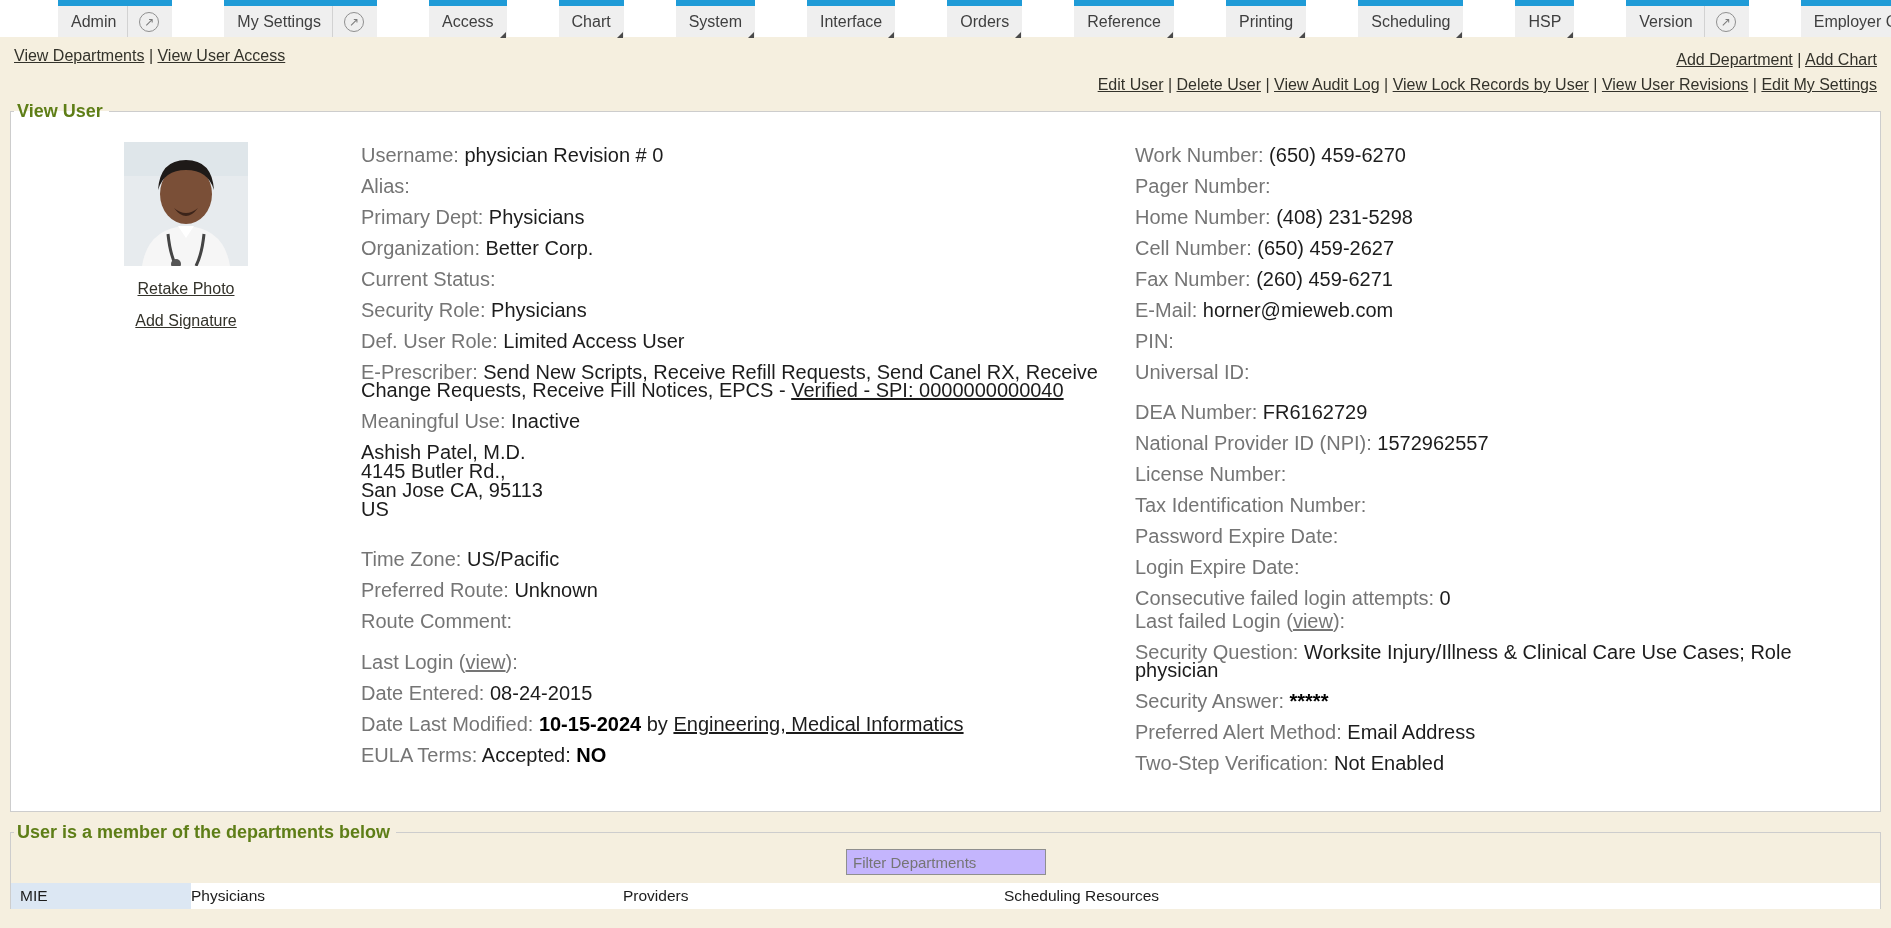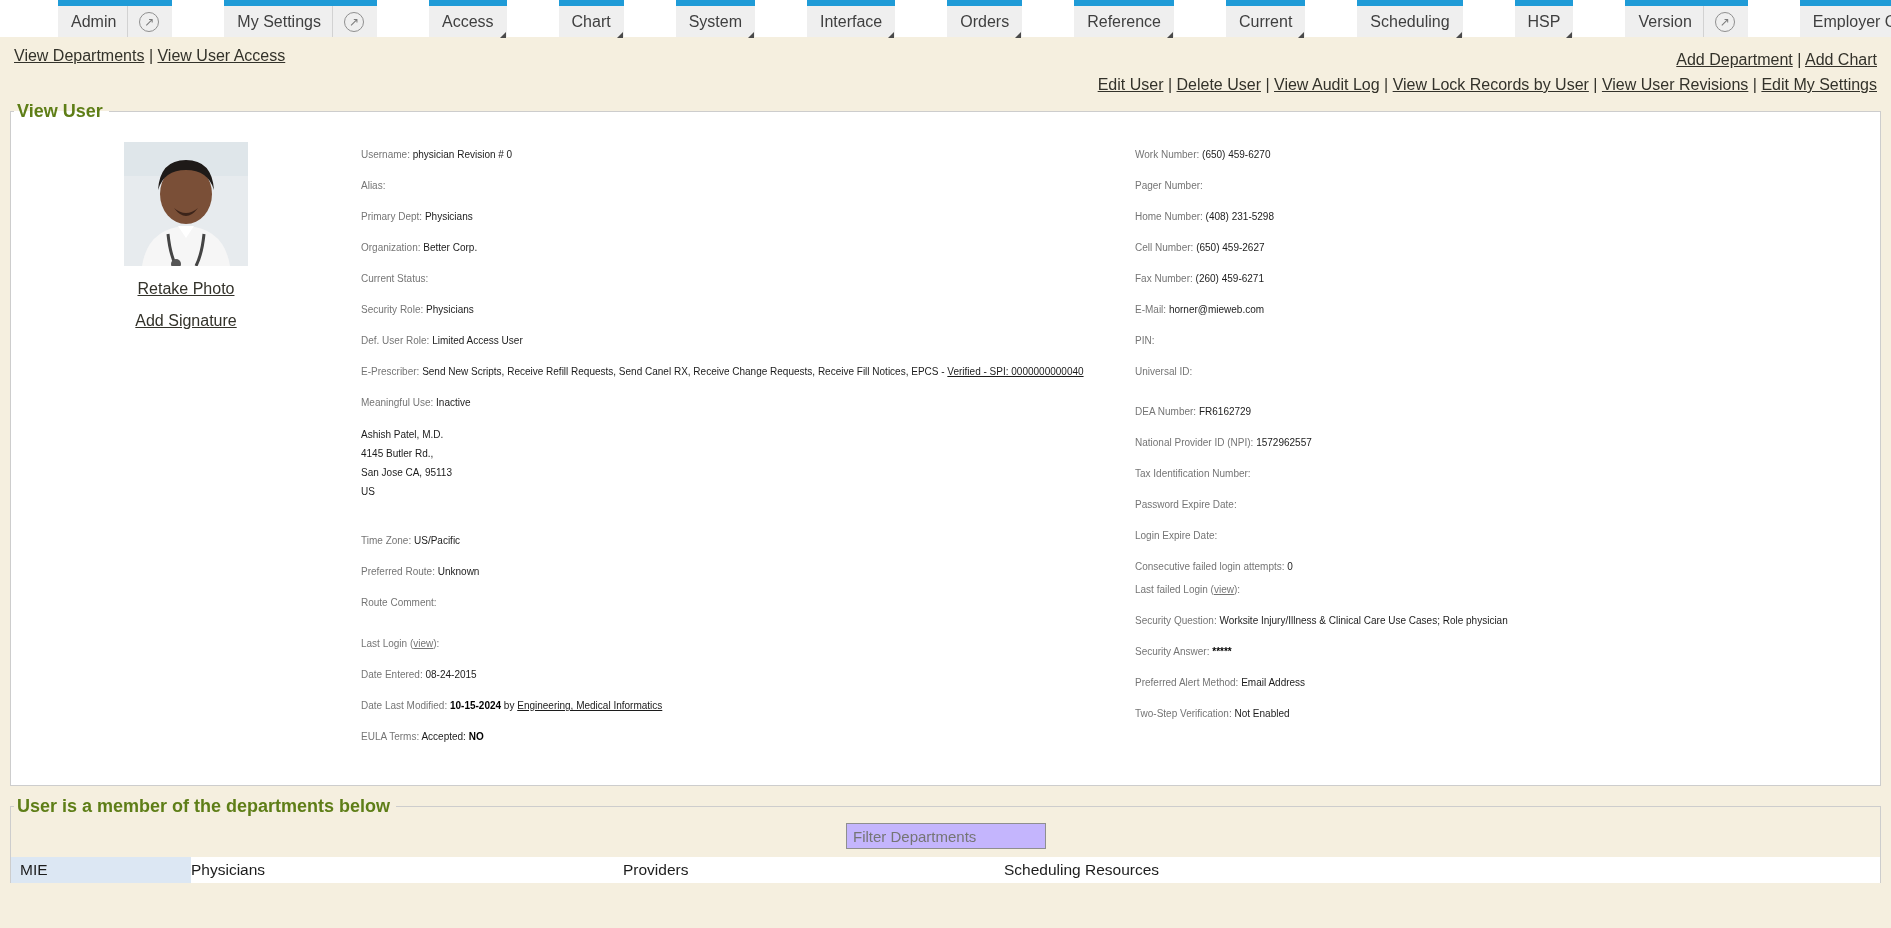--- a/index.html
+++ b/index.html
@@ -55,21 +55,21 @@
   fieldset.panel legend, fieldset.depts legend {
     color:#5e7e17; font-weight:bold; font-size:18px; padding:0 6px 0 3px; margin-left:3px;
   }
   .vu-content { display:flex; }
   .photo-col { flex:0 0 350px; display:flex; flex-direction:column; align-items:center; padding-top:6px; }
   .photo-frame { width:124px; height:124px; background:#e9eef1; overflow:hidden; }
   .photo-link { margin-top:14px; font-size:16px; }
   .col-left  { flex:0 0 774px; padding-top:10px; padding-right:34px; }
   .col-right { flex:1 1 auto; padding-top:10px; padding-right:24px; }
 
-  .row { font-size:10px; line-height:18px; margin-bottom:13px; }
+  .row { font-size:20px; line-height:18px; margin-bottom:13px; }
   .lab { color:#757575; }
   .val { color:#1c1c1c; }
   .bold { color:#000; font-weight:bold; }
   a.vlink { color:#1c1c1c; text-decoration:underline; cursor:pointer; }
   a.lablink { color:#757575; text-decoration:underline; cursor:pointer; }
   .addr-line { display:block; color:#1c1c1c; line-height:19px; }
 
   
   fieldset.depts {
     margin:10px 10px 0 10px; border:1px solid #cdcdcd; border-bottom:none;
@@ -124,21 +124,21 @@
     </div>
     <div class="tab">
       <span class="tab-label">Orders</span>
       <span class="corner"></span>
     </div>
     <div class="tab">
       <span class="tab-label">Reference</span>
       <span class="corner"></span>
     </div>
     <div class="tab">
-      <span class="tab-label">Current</span>
+      <span class="tab-label">Printing</span>
       <span class="corner"></span>
     </div>
     <div class="tab">
       <span class="tab-label">Scheduling</span>
       <span class="corner"></span>
     </div>
     <div class="tab">
       <span class="tab-label">HSP</span>
       <span class="corner"></span>
     </div>
@@ -221,20 +221,21 @@
         <div class="row"><span class="lab">Work Number: </span><span class="val">(650) 459-6270</span></div>
         <div class="row"><span class="lab">Pager Number:</span></div>
         <div class="row"><span class="lab">Home Number: </span><span class="val">(408) 231-5298</span></div>
         <div class="row"><span class="lab">Cell Number: </span><span class="val">(650) 459-2627</span></div>
         <div class="row"><span class="lab">Fax Number: </span><span class="val">(260) 459-6271</span></div>
         <div class="row"><span class="lab">E-Mail: </span><span class="val">horner@mieweb.com</span></div>
         <div class="row"><span class="lab">PIN:</span></div>
         <div class="row"><span class="lab">Universal ID:</span></div>
         <div class="row" style="margin-top: 22px;"><span class="lab">DEA Number: </span><span class="val">FR6162729</span></div>
         <div class="row" style="margin-top: 7px;"><span class="lab">National Provider ID (NPI): </span><span class="val">1572962557</span></div>
+        <div class="row"><span class="lab">License Number:</span></div>
         <div class="row"><span class="lab">Tax Identification Number:</span></div>
         <div class="row" style="margin-top: 7px;"><span class="lab">Password Expire Date:</span></div>
         <div class="row"><span class="lab">Login Expire Date:</span></div>
         <div class="row" style="margin-bottom: 5px;"><span class="lab">Consecutive failed login attempts: </span><span class="val">0</span></div>
         <div class="row"><span class="lab">Last failed Login (</span><a href="#" class="lablink">view</a><span class="lab">):</span></div>
         <div class="row"><span class="lab">Security Question: </span><span class="val">Worksite Injury/Illness &amp; Clinical Care Use Cases; Role physician</span></div>
         <div class="row"><span class="lab">Security Answer: </span><span class="bold">*****</span></div>
         <div class="row"><span class="lab">Preferred Alert Method: </span><span class="val">Email Address</span></div>
         <div class="row"><span class="lab">Two-Step Verification: </span><span class="val">Not Enabled</span></div>
       </div>

